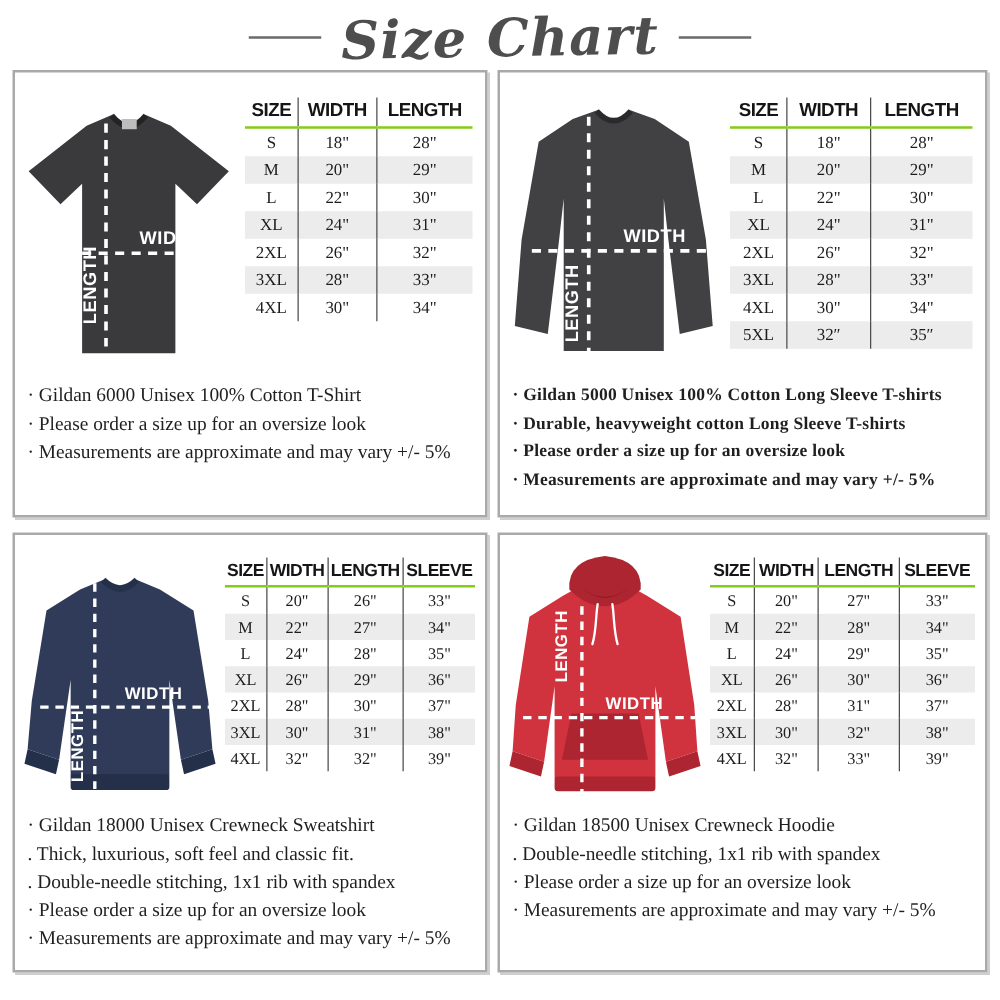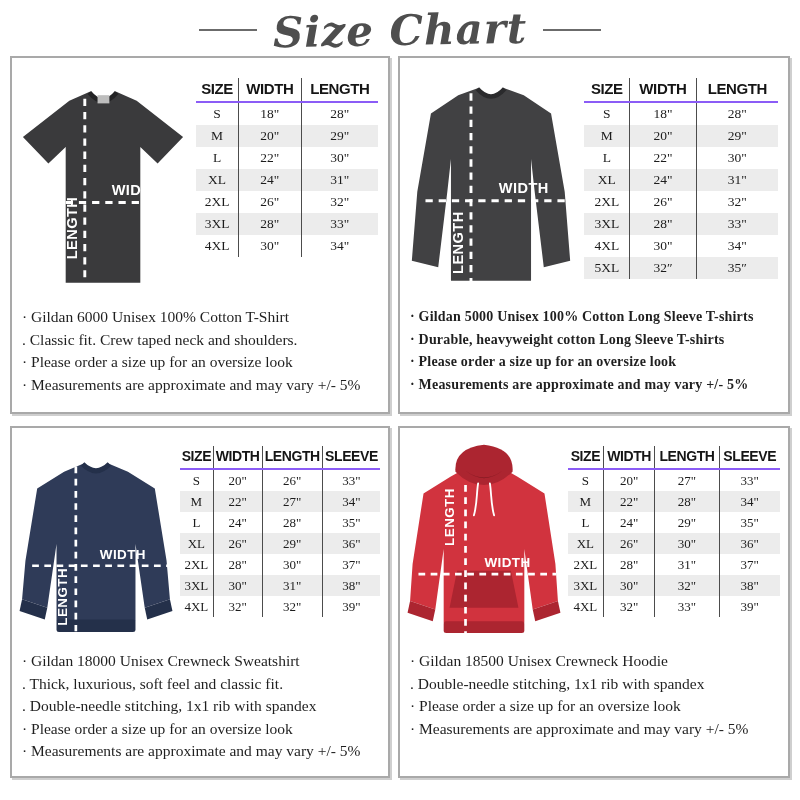--- a/index.html
+++ b/index.html
@@ -29,21 +29,21 @@
   .bl .garment-box,.br .garment-box{flex:0 0 42%;}
   .garment-svg{width:182px;height:232px;}
   .bl .garment-svg,.br .garment-svg{width:168px;height:212px;}
 
   .table-box{flex:1;padding:20px 10px 0 2px;}
   .bl .table-box,.br .table-box{padding:18px 8px 0 0;}
 
   table.size-table{border-collapse:collapse;width:100%;text-align:center;}
   .size-table th{font-family:"Liberation Sans",sans-serif;font-weight:bold;
     font-size:15px;letter-spacing:-0.4px;color:#151515;
-    padding:2px 1px 4px;border-bottom:2px solid #8b5cf6;}
+    padding:2px 1px 4px;border-bottom:2px solid #84cc16;}
   .size-table td{font-family:"Liberation Serif",serif;font-size:13.5px;color:#1c1c1c;
     padding:3px 1px;}
   .bl .size-table th,.br .size-table th{font-size:14px;}
   .bl .size-table td,.br .size-table td{font-size:13px;padding:2.5px 1px;}
   .size-table th:not(:first-child),.size-table td:not(:first-child){border-left:1.5px solid #4c4c4c;}
   .size-table tbody tr:nth-child(even){background:#ececec;}
 
   ul.bullets{list-style:none;margin:6px 0 0;padding:0 6px 0 10px;}
   .bullets li{font-size:15.5px;color:#1f1f1f;line-height:22.5px;white-space:nowrap;overflow:hidden;}
   .bullets-bold li{font-weight:700;font-size:14px;letter-spacing:0.2px;}
@@ -123,21 +123,20 @@
                 <td>4XL</td>
                 <td>30"</td>
                 <td>34"</td>
               </tr>
             </tbody>
           </table>
       </div>
     </div>
     <ul class="bullets">
         <li>· Gildan 6000 Unisex 100% Cotton T-Shirt</li>
-        <li>. Classic fit. Crew taped neck and shoulders.</li>
         <li>· Please order a size up for an oversize look</li>
         <li>· Measurements are approximate and may vary +/- 5%</li>
       </ul>
   </div>
 
   <div class="panel tr">
     <div class="panel-top">
       <div class="garment-box">
         <svg class="garment-svg" viewBox="0 0 200 250">
           <path d="M64,34 L86,26 Q100,42 114,26 L136,34 L166,54 L181,140 L187,216 L158,223 L148,140 L144,104 L144,238 L56,238 L56,104 L52,140 L42,223 L13,216 L19,140 L34,54 Z" fill="#414143"></path>

